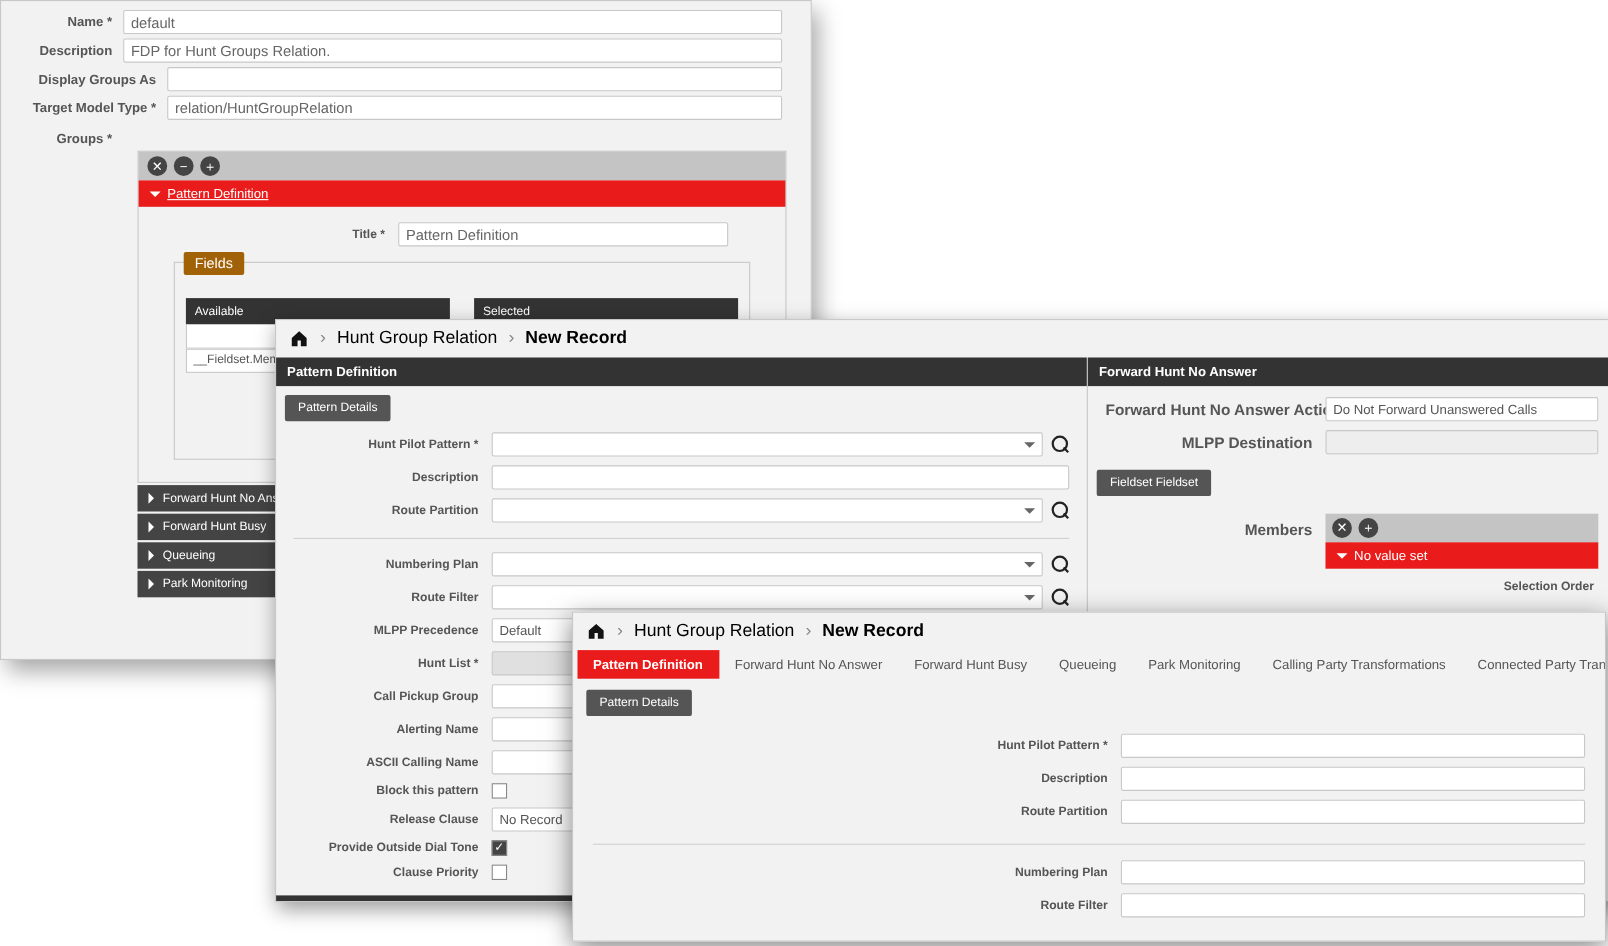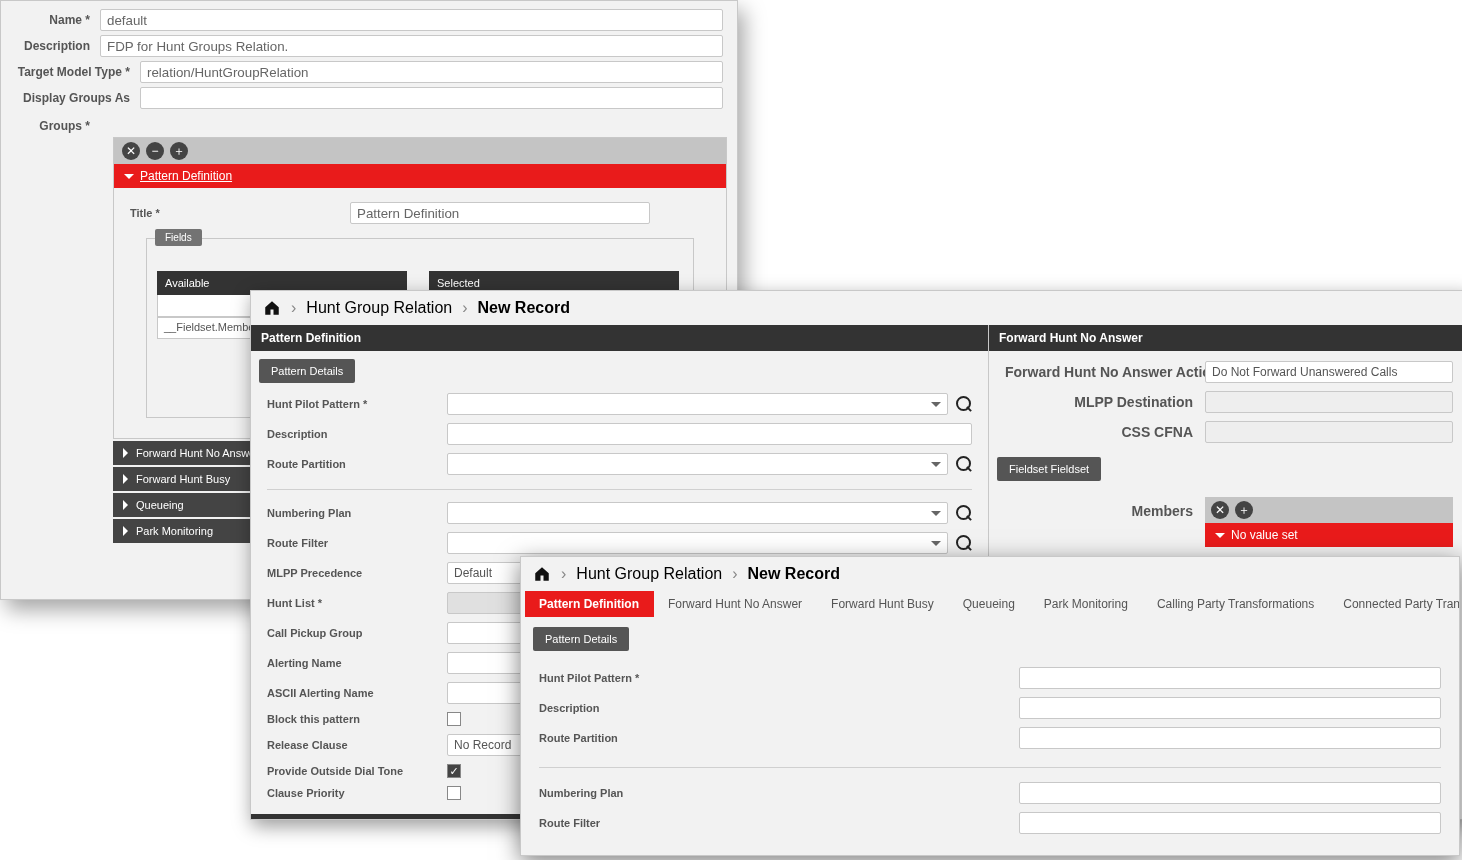--- a/index.html
+++ b/index.html
@@ -38,21 +38,21 @@
   .circle-btn { width:18px; height:18px; border-radius:50%; background:#444;
                 color:#fff; display:inline-flex; align-items:center; justify-content:center;
                 font-size:12px; line-height:1; cursor:pointer; user-select:none;}
   .toolbarbar { background:#c4c4c4; padding:4px 8px; display:flex; gap:6px; }
   .tab { display:inline-flex; align-items:center; padding:6px 14px; font-size:12px;
          color:#555; cursor:pointer; border-right:1px solid transparent; white-space:nowrap;}
   .tab.active { background:var(--red); color:#fff; font-weight:bold; }
   .subtab { display:inline-flex; align-items:center; padding:6px 12px; font-size:11px;
             color:#fff; background:#555; border-radius:2px; }
   .formrow { display:flex; align-items:center; padding:4px 0; }
-  .formrow .flabel { width:180px; text-align:left; padding-right:12px;
+  .formrow .flabel { width:180px; text-align:right; padding-right:12px;
                      color:var(--muted); font-weight:bold; white-space:nowrap; font-size:11px;}
   .formrow .flabel2{ width:200px; text-align:right; padding-right:12px;
                      color:var(--muted); font-weight:bold; white-space:nowrap; font-size:14px;}
   .select { position:relative; flex:1; height:22px; border:1px solid var(--border);
             background:#fff; border-radius:2px; }
   .select .caret { position:absolute; right:6px; top:8px; }
   .select .clear { position:absolute; right:22px; top:4px; color:#888; font-size:12px; }
   .mag { width:16px; height:16px; margin-left:8px; position:relative; }
   .mag::before { content:""; position:absolute; width:11px; height:11px; border:2px solid #222;
                  border-radius:50%; left:0; top:0; }
@@ -64,26 +64,26 @@
   .cb.checked::after { content:"✓"; color:#fff; font-size:11px; line-height:1; }
   .acc { height:24px; background:#444; color:#fff; display:flex; gap:8px;
          align-items:center; padding:0 10px; cursor:pointer; font-size:11px; margin-top:2px;}
   .crumb { display:flex; align-items:center; gap:10px; padding:8px 12px;
            font-size:16px; color:#000; }
   .crumb .home { width:18px; height:18px; }
   .crumb .sep { color:#888; }
   .crumb .strong { font-weight:800; }
   
   #layer-a { left:0; top:0; width:738px; height:600px; box-shadow:6px 10px 20px rgba(0,0,0,.35);}
-  #layer-a .body { padding:6px 8px; }
+  #layer-a .body { padding:6px 20px; }
   #layer-a .groups-panel { border:1px solid var(--border); margin:2px 2px 0 104px; }
   #layer-a .fields-fieldset { margin:10px 16px; border:1px solid var(--border);
                               position:relative; padding:32px 10px 10px 10px; height:180px; }
   #layer-a .fields-fieldset .legend { position:absolute; left:8px; top:-10px;
-      background:#737373; color:#fff; padding:3px 10px; border-radius:2px; font-size:10px;}
+      background:#a16207; color:#fff; padding:3px 10px; border-radius:2px; font-size:13px;}
   #layer-a .dual { display:flex; gap:22px; }
   #layer-a .dual .col { width:250px; }
   #layer-a .dual .header { background:#333; color:#fff; padding:6px 8px; font-size:11px;}
   #layer-a .dual .search { height:22px; border:1px solid var(--border); border-top:none; background:#fff;
                            display:flex; align-items:center; justify-content:flex-end; padding:0 6px;}
   #layer-a .dual .listitem { height:22px; border:1px solid var(--border); border-top:1px solid var(--border);
                              background:#fff; font-size:11px; color:#555; padding:3px 6px;
                              white-space:nowrap; overflow:hidden; text-overflow:ellipsis;}
   #layer-a .accordions { margin-left:104px; }
 
@@ -108,26 +108,26 @@
   <div class="body">
     <div class="row">
       <div class="lbl">Name *</div>
       <input class="inp" value="default" style="">
     </div>
     <div class="row">
       <div class="lbl">Description</div>
       <input class="inp" value="FDP for Hunt Groups Relation." style="">
     </div>
     <div class="row">
+      <div class="lbl wide" style="width:125px">Display Groups As</div>
+      <input class="inp" value="" style="">
+    </div>
+    <div class="row">
       <div class="lbl wide" style="width:125px">Target Model Type *</div>
       <input class="inp" value="relation/HuntGroupRelation" style="">
-    </div>
-    <div class="row">
-      <div class="lbl wide" style="width:125px">Display Groups As</div>
-      <input class="inp" value="" style="">
     </div>
 
     <div class="row" style="align-items:flex-start;">
       <div class="lbl" style="padding-top:6px">Groups *</div>
     </div>
 
     <div class="groups-panel">
       <div class="toolbarbar">
         <span class="circle-btn">✕</span>
         <span class="circle-btn">−</span>
@@ -256,21 +256,21 @@
         </div>
         <div class="formrow">
           <div class="flabel">Call Pickup Group</div>
           <div class="select"></div>
         </div>
         <div class="formrow">
           <div class="flabel">Alerting Name</div>
           <input class="inp" style="">
         </div>
         <div class="formrow">
-          <div class="flabel">ASCII Alerting Name</div>
+          <div class="flabel">ASCII Calling Name</div>
           <input class="inp" style="">
         </div>
         <div class="formrow">
           <div class="flabel">Block this pattern</div>
           <span class="cb"></span>
         </div>
         <div class="formrow">
           <div class="flabel">Release Clause</div>
           <div class="select">
             <span style="position:absolute;left:6px;top:3px;color:#555">No Record</span>
@@ -294,24 +294,20 @@
       <div class="strip">Forward Hunt No Answer</div>
       <div class="form-area">
         <div class="formrow">
           <div class="flabel2">Forward Hunt No Answer Action</div>
           <div class="select">
             <span style="position:absolute;left:6px;top:3px;color:#555;white-space:nowrap">Do Not Forward Unanswered Calls</span>
           </div>
         </div>
         <div class="formrow">
           <div class="flabel2">MLPP Destination</div>
-          <input class="inp ro" style="">
-        </div>
-        <div class="formrow">
-          <div class="flabel2">CSS CFNA</div>
           <input class="inp ro" style="">
         </div>
       </div>
 
       <div style="padding:0 0 6px 8px">
         <span class="subtab">Fieldset Fieldset</span>
       </div>
       <div class="form-area">
         <div class="formrow" style="align-items:flex-start">
           <div class="flabel2" style="padding-top:6px">Members</div>

